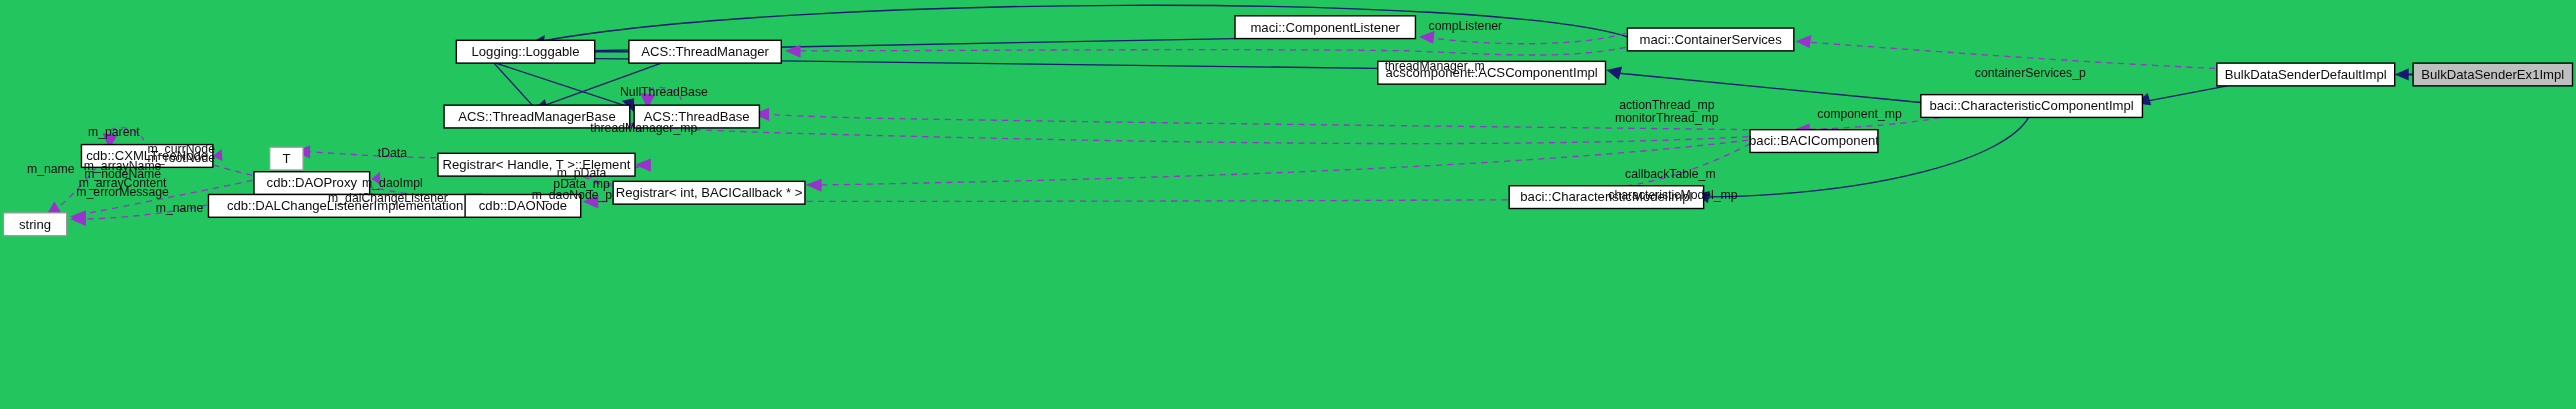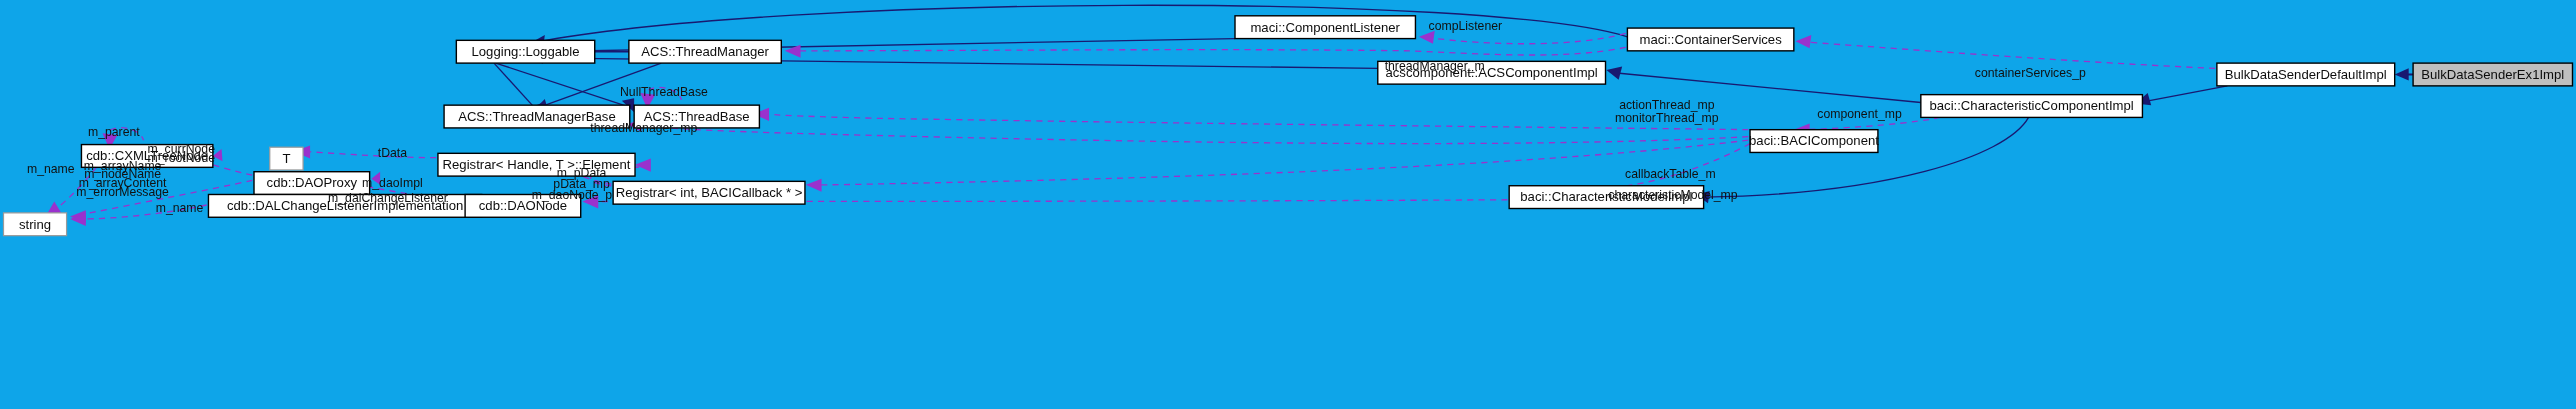--- a/index.html
+++ b/index.html
@@ -4,21 +4,21 @@
 <style>
   html, body {
     margin: 0;
     padding: 0;
     background: #ffffff;
   }
   #diagram-root {
     position: relative;
     width: 2576px;
     height: 410px;
-    background: #0ea5e9;
+    background: #22c55e;
     font-family: "Liberation Sans", sans-serif;
     overflow: hidden;
   }
   svg#graph {
     position: absolute;
     top: 0;
     left: 0;
     width: 2576px;
     height: 410px;
   }

